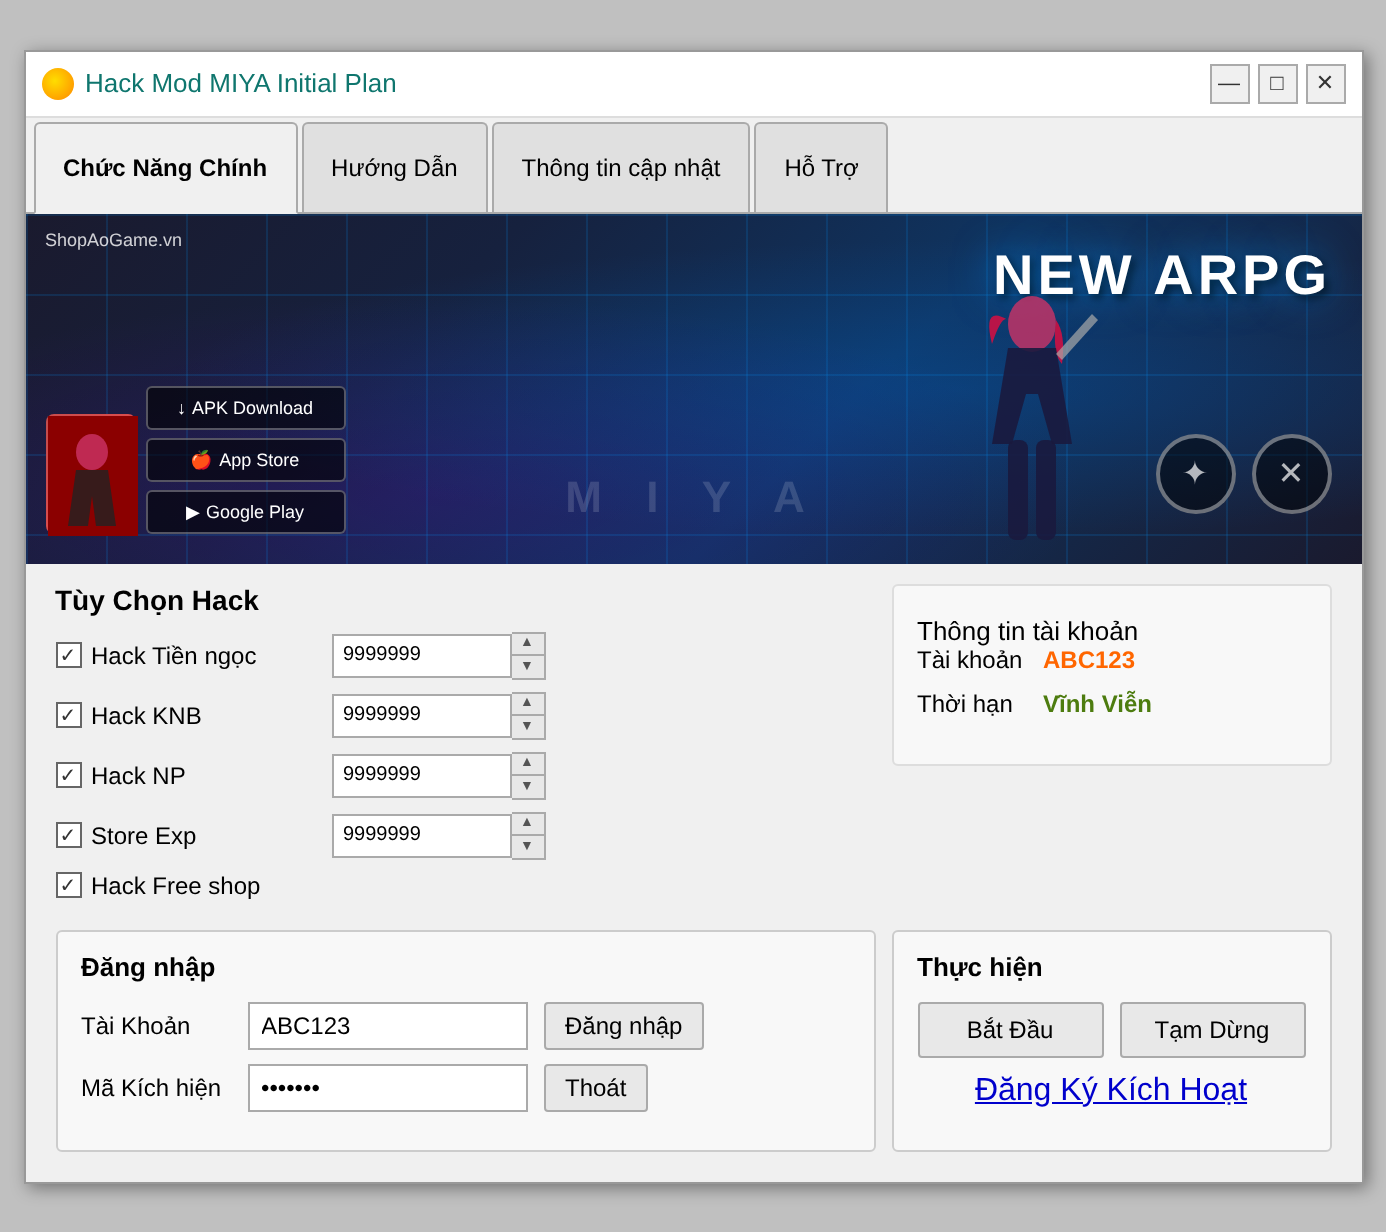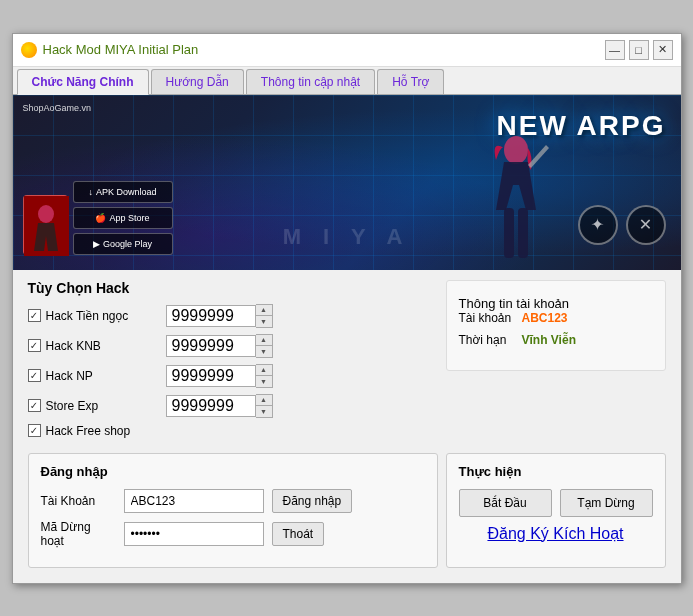--- a/index.html
+++ b/index.html
@@ -34,21 +34,21 @@
       gap: 6px;
     }
     .title-icon {
       width: 16px;
       height: 16px;
       background: radial-gradient(circle at 40% 40%, #ffdd00, #ff8800);
       border-radius: 50%;
     }
     .title-text {
       font-size: 13px;
-      color: #4d7c0f;
+      color: #0f766e;
     }
     .title-controls {
       display: flex;
       gap: 4px;
     }
     .title-btn {
       width: 20px;
       height: 20px;
       background: #f0f0f0;
       border: 1px solid #aaa;
@@ -60,28 +60,28 @@
       color: #333;
     }
     .title-btn.close { background: #f0f0f0; }
     .tab-bar {
       display: flex;
       background: #f0f0f0;
       border-bottom: 1px solid #aaa;
       padding: 2px 4px 0 4px;
     }
     .tab {
-      padding: 5px 14px;
+      padding: 15px 14px;
       border: 1px solid #aaa;
       border-bottom: none;
       background: #e0e0e0;
       cursor: pointer;
       margin-right: 2px;
       font-size: 12px;
-      color: #6d28d9;
+      color: #000000;
       border-radius: 3px 3px 0 0;
     }
     .tab.active {
       background: #f0f0f0;
       border-bottom: 1px solid #f0f0f0;
       margin-bottom: -1px;
       z-index: 1;
       font-weight: 600;
     }
     .banner {
@@ -246,21 +246,21 @@
     }
     .number-input-wrap {
       display: flex;
       align-items: center;
     }
     .number-input {
       width: 90px;
       height: 22px;
       border: 1px solid #aaa;
       padding: 2px 5px;
-      font-size: 16px;
+      font-size: 10px;
       background: #fff;
       outline: none;
     }
     .spin-btns {
       display: flex;
       flex-direction: column;
       border: 1px solid #aaa;
       border-left: none;
     }
     .spin-btn {
@@ -555,21 +555,21 @@
     <div class="bottom-section">
 
       <div class="login-section">
         <div class="sub-title">Đăng nhập</div>
         <div class="form-row">
           <span class="form-label">Tài Khoản</span>
           <input class="form-input" type="text" value="ABC123" style="">
           <button class="form-btn">Đăng nhập</button>
         </div>
         <div class="form-row">
-          <span class="form-label">Mã Dừng hoạt</span>
+          <span class="form-label">Mã Kích hiện</span>
           <input class="form-input" type="password" value="1234567" style="">
           <button class="form-btn">Thoát</button>
         </div>
       </div>
 
       <div class="action-section">
         <div class="sub-title">Thực hiện</div>
         <div class="action-btns">
           <button class="action-btn">Bắt Đầu</button>
           <button class="action-btn">Tạm Dừng</button>

